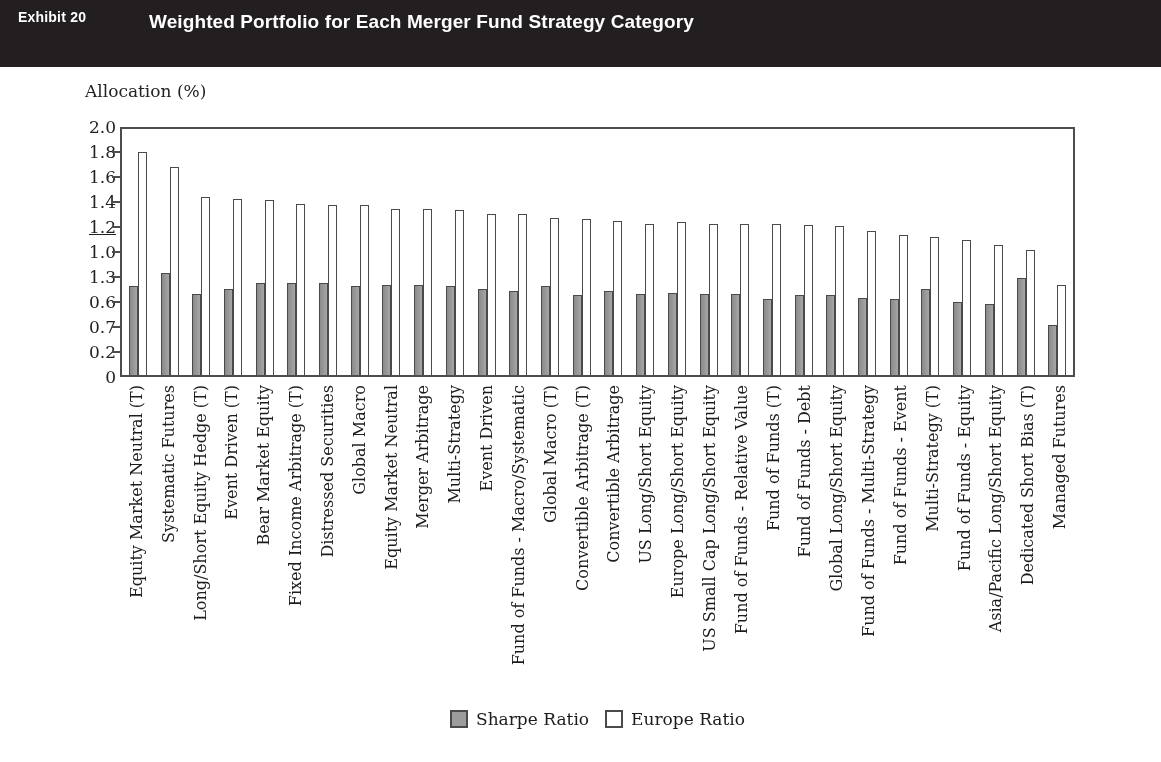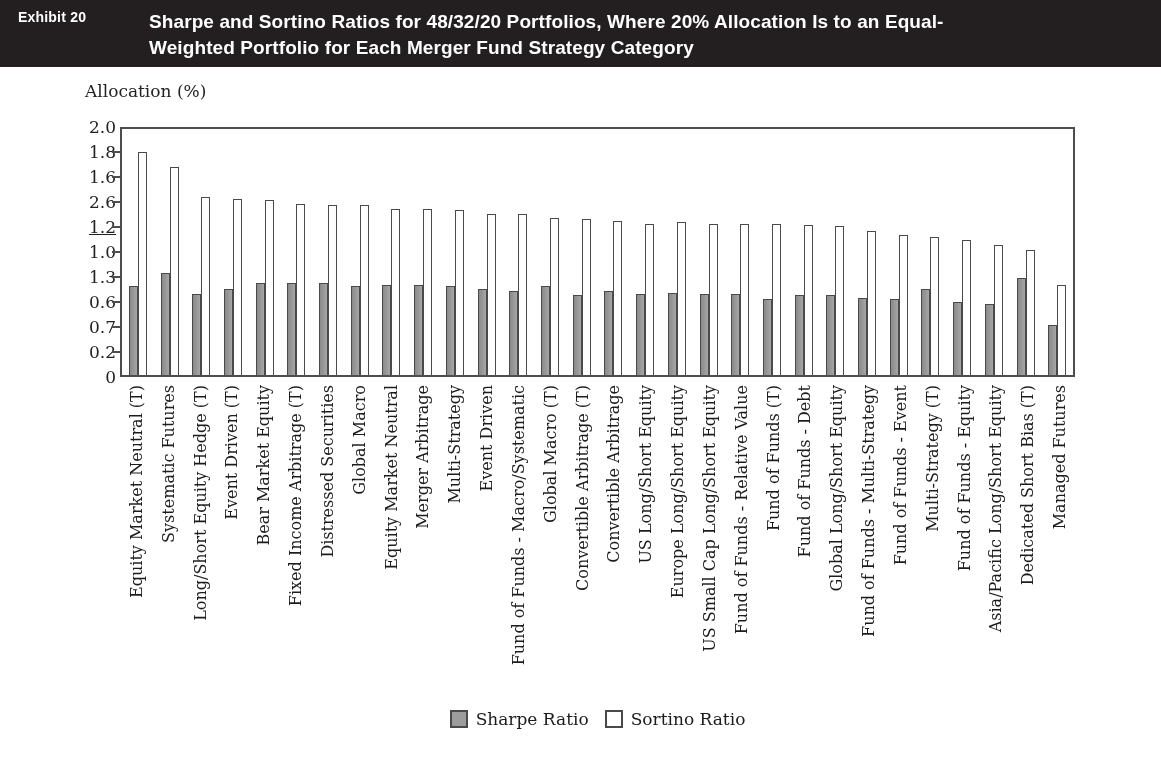--- a/index.html
+++ b/index.html
@@ -49,33 +49,32 @@
   .legend-label { font-size:17px; color:#1c1c1c; }
 </style>
 </head>
 <body>
 
 <div class="exhibit">
 
   <div class="header">
     <span class="exhibit-num">Exhibit 20</span>
     <div class="title">
-      <div>Sharpe and Sortino Ratios for 48/32/20 Portfolios, Where 20% Allocation Is to an Equal-</div>
       <div>Weighted Portfolio for Each Merger Fund Strategy Category</div>
     </div>
   </div>
 
   <div class="chart-area">
     <div class="ylabel-title">Allocation (%)</div>
 
     <div class="ylabels" id="ylabels">
         <div class="ylabel" style="top: 0px;">2.0</div>
         <div class="ylabel" style="top: 25px;">1.8</div>
         <div class="ylabel" style="top: 50px;">1.6</div>
-        <div class="ylabel" style="top: 75px;">2.6</div>
+        <div class="ylabel" style="top: 75px;">1.4</div>
         <div class="ylabel" style="top: 100px; text-decoration: underline;">1.2</div>
         <div class="ylabel" style="top: 125px;">1.0</div>
         <div class="ylabel" style="top: 150px;">1.3</div>
         <div class="ylabel" style="top: 175px;">0.6</div>
         <div class="ylabel" style="top: 200px;">0.7</div>
         <div class="ylabel" style="top: 225px;">0.2</div>
         <div class="ylabel" style="top: 250px;">0</div>
       </div>
     <div id="yticks">
         <div class="ytick" style="top: 84px;"></div>
@@ -247,18 +246,18 @@
         <span class="xlabel" style="left: 98.3333%;">Managed Futures</span>
       </div>
 
     <div class="legend">
       <span class="legend-item">
         <span class="swatch swatch-sharpe"></span>
         <span class="legend-label">Sharpe Ratio</span>
       </span>
       <span class="legend-item">
         <span class="swatch swatch-sortino"></span>
-        <span class="legend-label">Sortino Ratio</span>
+        <span class="legend-label">Europe Ratio</span>
       </span>
     </div>
   </div>
 
 </div>
 
 </body></html>

